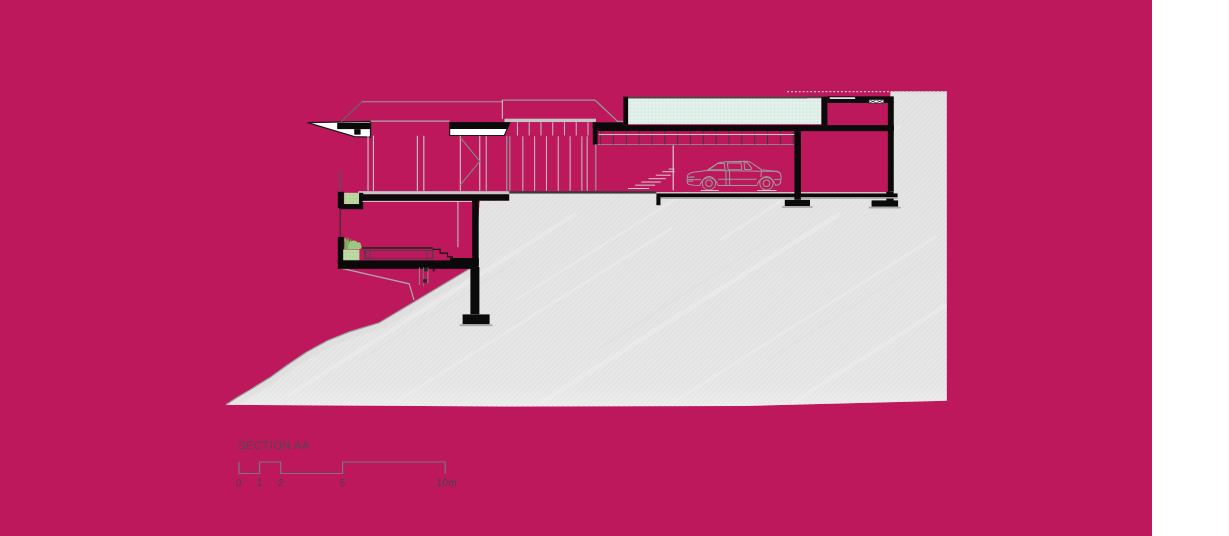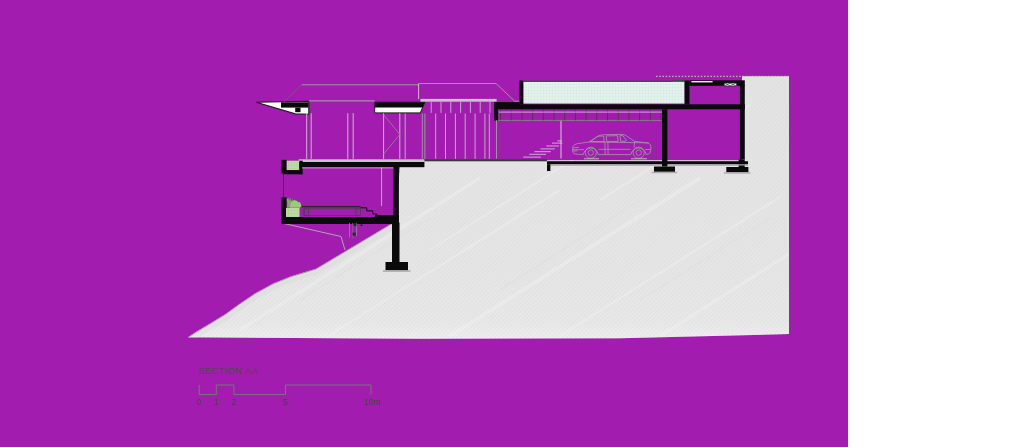--- a/index.html
+++ b/index.html
@@ -1,16 +1,16 @@
 <!DOCTYPE html>
 <html><head>
 <meta charset="utf-8">
 <style>
 html,body{margin:0;padding:0;background:#ffffff;}
-#page{position:relative;width:848px;height:447px;background:#a21caf;overflow:hidden;
+#page{position:relative;width:960px;height:447px;background:#be185d;overflow:hidden;
 font-family:"Liberation Sans", sans-serif;}
 svg{position:absolute;left:0;top:0;}
 </style>
 </head>
 <body>
 <div id="page">
 <svg width="1024" height="447" viewBox="0 0 1024 447">
 <defs>
 <linearGradient id="hillgrad" x1="0" y1="72" x2="0" y2="338" gradientUnits="userSpaceOnUse">
 <stop offset="0" stop-color="#e3e3e3"></stop>

